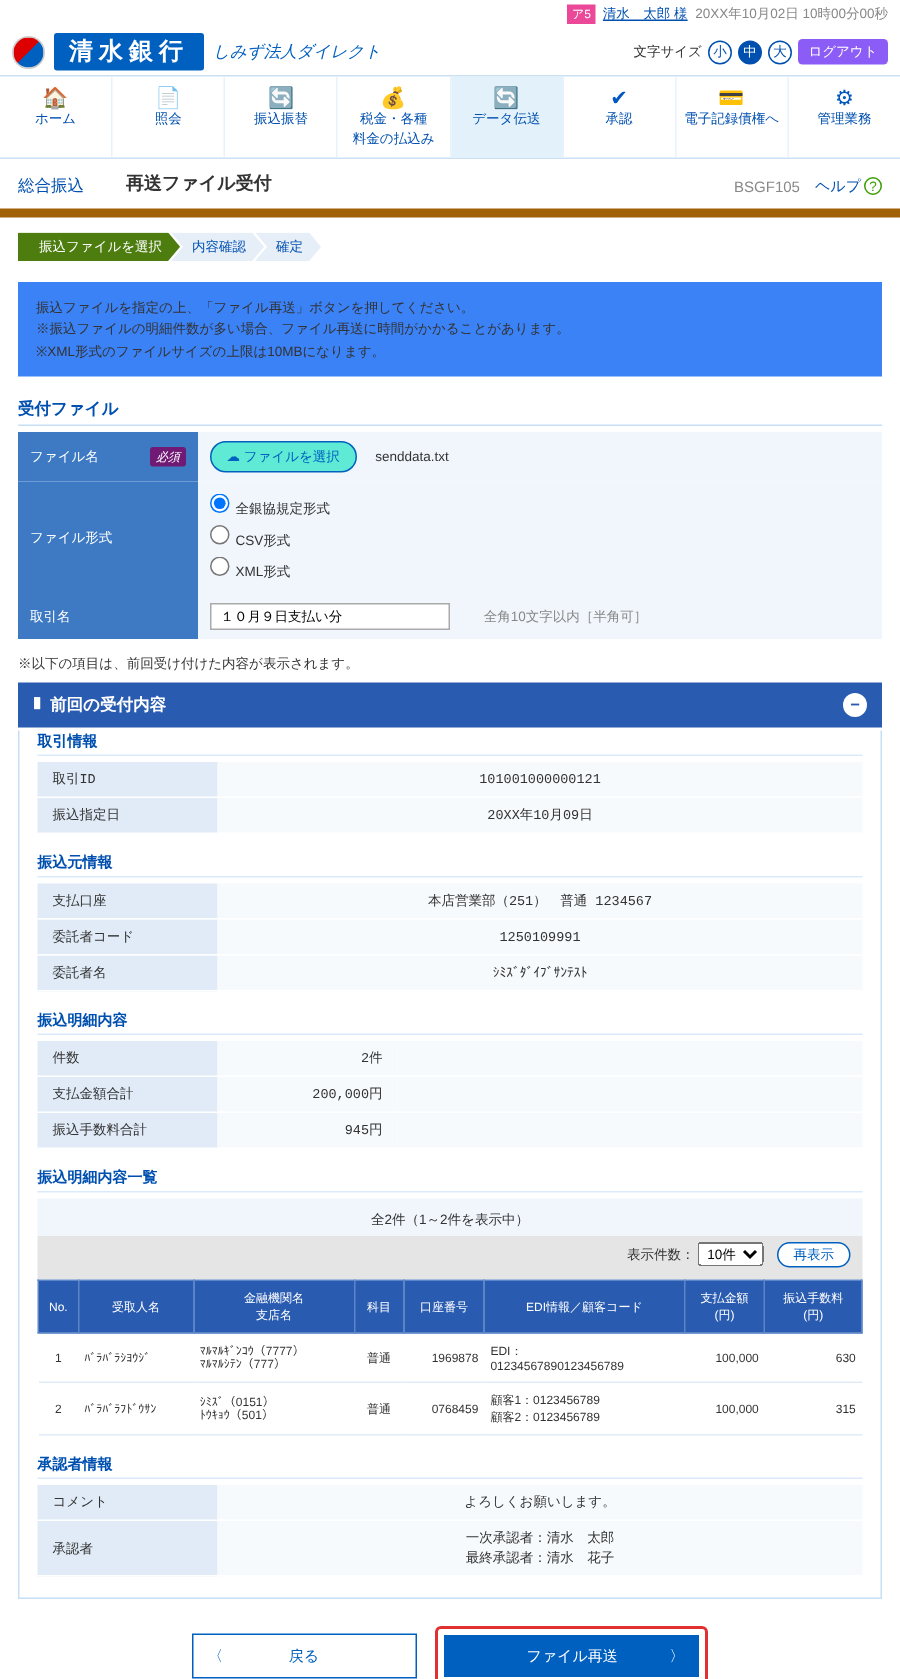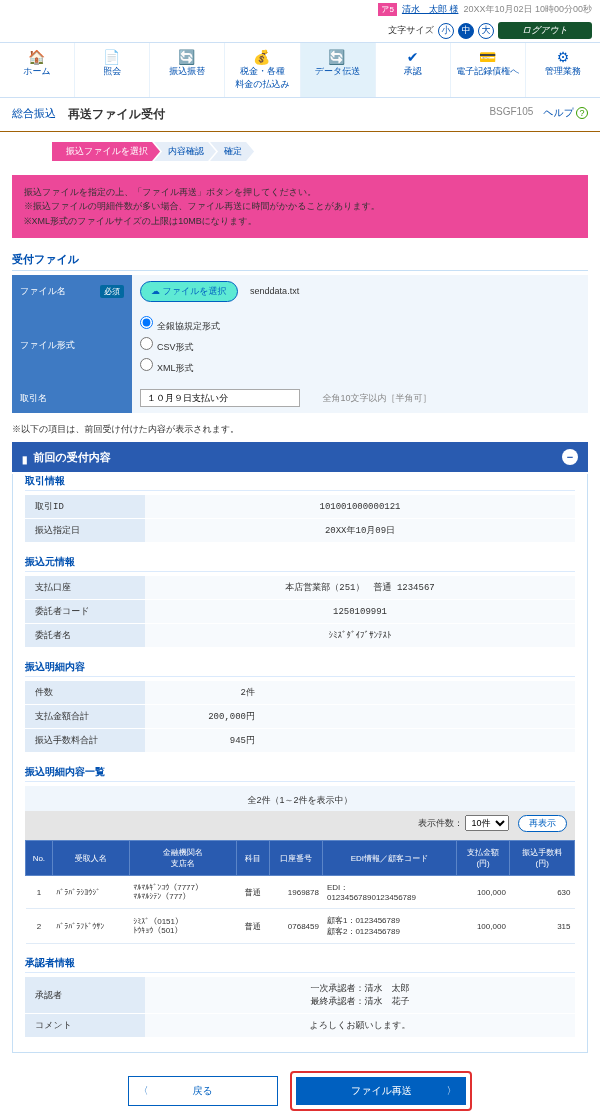--- a/index.html
+++ b/index.html
@@ -5,55 +5,55 @@
 * { box-sizing: border-box; margin: 0; padding: 0; }
 body { font-family: "Meiryo", "MS PGothic", sans-serif; font-size: 10px; background: #fff; color: #333; }
 .page { width: 600px; margin: 0 auto; background: #fff; }
 .topbar { display: flex; justify-content: flex-end; align-items: center; padding: 3px 8px; font-size: 9px; gap: 5px; }
 .topbar .icon-box { background:#ec4899; color:#fff; padding:1px 3px; font-size:8px; }
 .topbar a { color:#0050b0; text-decoration: underline; }
 .topbar .grey { color:#888; }
 .sizebar { display:flex; align-items:center; gap:4px; }
 .size-btn { border:1px solid #0050b0; border-radius:50%; width:16px; height:16px; display:flex; align-items:center; justify-content:center; font-size:9px; color:#0050b0; cursor:pointer; }
 .size-btn.act { background:#0050b0; color:#fff; }
-.logout { background:#14532d; color:#fff; padding:2px 24px; border-radius:3px; font-size:9px;font-style:italic; }
+.logout { background:#8b5cf6; color:#fff; padding:2px 7px; border-radius:3px; font-size:9px; }
 .brand { display:flex; align-items:center; padding: 2px 10px 4px; gap:6px; }
 .brand-logo { width:22px; height:22px; border-radius:50%; background:linear-gradient(135deg,#d00 0 50%,#0060c0 50% 100%); border:1px solid #ccc; }
 .brand-name { background:#0060c0; color:#fff; font-size:16px; padding:2px 10px; border-radius:2px; letter-spacing:4px; font-weight:bold; }
 .brand-sub { color:#0060c0; font-size:11px; font-style:italic; }
 .nav { display:flex; border-top:1px solid #cce0f5; border-bottom:1px solid #cce0f5; }
 .nav-item { flex:1; text-align:center; padding:6px 2px; font-size:9px; color:#0050b0; border-right:1px solid #e8f2fb; }
 .nav-item:last-child { border-right:none; }
 .nav-item.active { background:#e2f1fa; }
 .nav-ico { font-size:14px; display:block; color:#0058c0; }
-.titlebar { display:flex; align-items:flex-start; padding:8px 12px; border-bottom:1px solid #a16207; }
+.titlebar { display:flex; align-items:flex-end; padding:8px 12px; border-bottom:6px solid #a16207; }
 .titlebar .cat { color:#0050b0; font-size:11px; margin-right:12px; }
-.titlebar .ttl { font-weight:bold; font-size:12px; }
+.titlebar .ttl { font-weight:bold; font-size:12px;margin-left:16px; }
 .titlebar .code { margin-left:auto; color:#888; font-size:10px; }
 .titlebar .help { color:#0050b0; margin-left:10px; font-size:10px; }
 .help-ico { display:inline-block; border:1px solid #3a9e00; color:#3a9e00; border-radius:50%; width:12px; height:12px; text-align:center; line-height:11px; font-size:9px; margin-left:2px;}
 .steps { display:flex; gap:0; padding:10px 12px; }
 .step { background:#e6eef8; color:#0050b0; padding:3px 12px 3px 14px; font-size:9px; position:relative; clip-path: polygon(0 0,calc(100% - 8px) 0,100% 50%,calc(100% - 8px) 100%,0 100%,8px 50%); margin-left:-6px; }
 .step:first-child { clip-path: polygon(0 0,calc(100% - 8px) 0,100% 50%,calc(100% - 8px) 100%,0 100%); margin-left:0;}
-.step.active { background:#ec4899; color:#fff;margin-left:40px; }
+.step.active { background:#4d7c0f; color:#fff; }
 .content { padding:0 12px 20px; }
-.notes { background:#ec4899; padding:10px 12px; margin:4px 0 14px; font-size:9px; line-height:1.6; }
+.notes { background:#3b82f6; padding:10px 12px; margin:4px 0 14px; font-size:9px; line-height:1.6; }
 .sec-h { color:#0050b0; font-weight:bold; font-size:11px; margin:10px 0 4px; border-bottom:1px solid #c6dff5; padding-bottom:3px; }
 .form-tbl { width:100%; border-collapse:collapse; }
 .form-tbl th { background:#3e7ac3; color:#fff; text-align:left; padding:6px 8px; font-weight:normal; font-size:9px; width:120px; vertical-align:middle; }
 .form-tbl td { background:#f0f6fc; padding:6px 8px; font-size:9px; }
-.req { background:#0369a1; color:#fff; font-size:8px; padding:1px 4px; margin-left:6px; border-radius:2px; float:right;}
+.req { background:#701a75; color:#fff; font-size:8px; padding:1px 4px; margin-left:6px; border-radius:2px; float:right;font-style:italic;}
 .file-btn { display:inline-block; background:#5eead4; border:1px solid #0060c0; color:#0060c0; padding:3px 10px; border-radius:12px; font-size:9px; }
 .file-btn::before { content:"☁ "; }
 .radio { display:block; padding:2px 0; }
 .radio input { margin-right:4px; }
 .txt-in { border:1px solid #aaa; padding:3px 6px; font-size:9px; width:160px; }
 .hint { color:#888; margin-left:20px; }
 .note2 { font-size:9px; margin:10px 0 6px; }
-.panel-h { background:#295bb0; color:#fff; padding:7px 10px; font-size:11px; font-weight:bold; display:flex; align-items:flex-end; }
+.panel-h { background:#295bb0; color:#fff; padding:7px 10px; font-size:11px; font-weight:bold; display:flex; align-items:flex-start; }
 .panel-h::before { content:"▮"; margin-right:6px; font-size:10px; }
 .panel-h .tog { margin-left:auto; width:16px; height:16px; border-radius:50%; background:#fff; color:#295bb0; display:flex; align-items:center; justify-content:center; font-weight:bold; cursor:pointer; }
 .panel-body { border:1px solid #c6dff5; border-top:none; padding:0 12px 14px; }
 .sub-h { color:#0050b0; font-weight:bold; font-size:10px; margin:12px 0 4px; border-bottom:1px solid #dbeafc; padding-bottom:2px; }
 .sub-h:first-child { margin-top:2px; }
 .info-tbl { width:100%; border-collapse:collapse;font-family:Liberation Mono, monospace; }
 .info-tbl th { background:#e0ebf7; color:#333; text-align:left; padding:5px 10px; font-weight:normal; font-size:9px; width:120px; border-bottom:1px solid #fff;}
 .info-tbl td { background:#f7fafd; padding:5px 10px; font-size:9px; border-bottom:1px solid #fff;text-align:center;}
 .info-tbl td.r { text-align:right; }
 .list-cap { text-align:center; font-size:9px; padding:8px 0 4px; background:#f0f6fc; }
@@ -75,20 +75,25 @@
 </head>
 <body>
 <div class="page">
 
 <div class="topbar">
   <span class="icon-box">ア5</span>
   <a href="#">清水　太郎 様</a>
   <span class="grey">20XX年10月02日 10時00分00秒</span>
 </div>
 <div class="topbar">
+  <div class="brand" style="margin-right:auto; padding:0;">
+    <span class="brand-logo"></span>
+    <span class="brand-name">清水銀行</span>
+    <span class="brand-sub">しみず法人ダイレクト</span>
+  </div>
   <div class="sizebar">
     <span>文字サイズ</span>
     <span class="size-btn">小</span>
     <span class="size-btn act">中</span>
     <span class="size-btn">大</span>
     <span class="logout">ログアウト</span>
   </div>
 </div>
 
 <div class="nav" id="nav">
@@ -252,26 +257,26 @@
               <td class="r">100,000</td>
               <td class="r">315</td>
             </tr>
           </tbody>
     </table>
 
     <div class="sub-h">承認者情報</div>
     <table class="info-tbl">
       <tbody>
             <tr>
+              <th>コメント</th>
+              <td>よろしくお願いします。</td>
+            </tr>
+      <tr>
               <th>承認者</th>
               <td id="apv">一次承認者：清水　太郎<br>最終承認者：清水　花子</td>
-            </tr>
-      <tr>
-              <th>コメント</th>
-              <td>よろしくお願いします。</td>
             </tr>
     </tbody>
         </table>
   </div>
 
   <div class="actions">
     <span class="btn-back">戻る</span>
     <span class="btn-wrap">
       <span class="btn-main">ファイル再送</span>
     </span>

